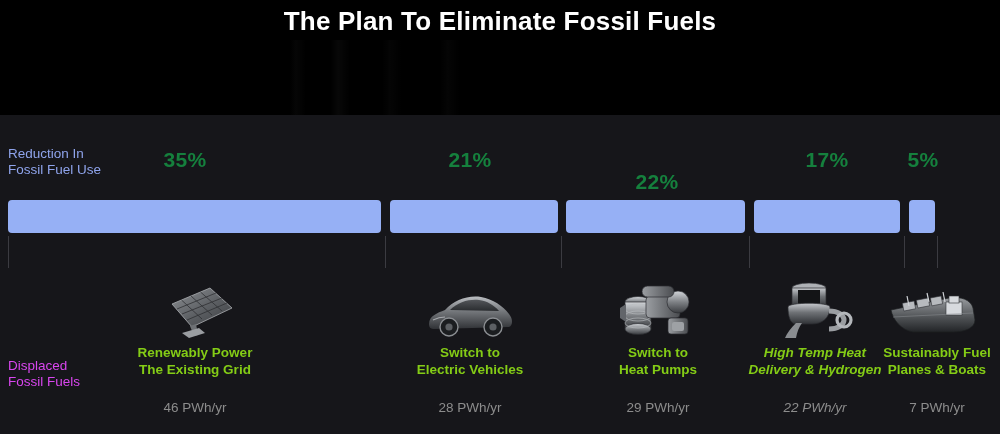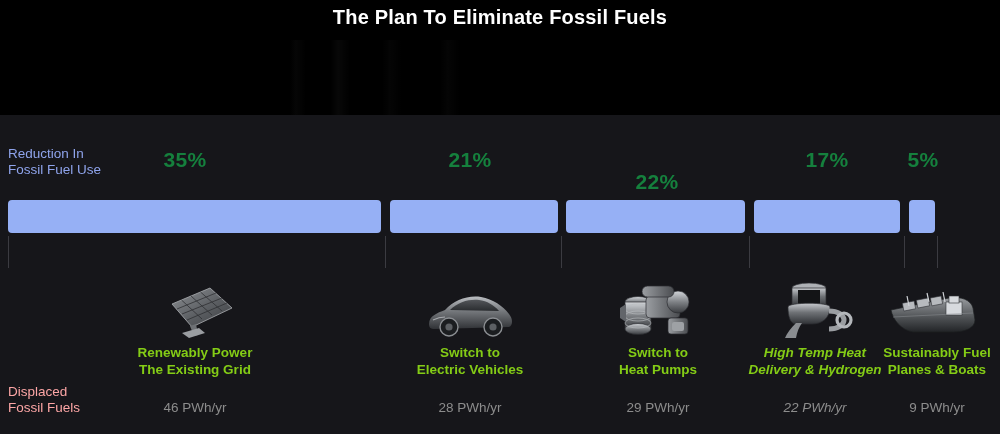--- a/index.html
+++ b/index.html
@@ -51,42 +51,42 @@
         rgba(255,255,255,0.018) 158px,
         rgba(255,255,255,0.000) 170px);
     pointer-events: none;
   }
   #page-title {
     position: absolute;
     left: 0; top: 6px;
     width: 1000px;
     text-align: center;
     color: #ffffff;
-    font-size: 20px;
+    font-size: 26px;
     font-weight: bold;
     letter-spacing: 0.2px;
   }
 
   
   .row-label {
     position: absolute;
     font-size: 13.5px;
     line-height: 16px;
     font-weight: normal;
     white-space: pre-line;
   }
   #reduction-label {
     left: 8px;
     top: 146px;
     color: #8fa4ec;
   }
   #displaced-label {
     left: 8px;
-    top: 384px;
-    color: #fca5a5;
+    top: 358px;
+    color: #d946ef;
   }
 
   
   .pct {
     position: absolute;
     top: 148px;
     color: #15803d;
     font-size: 21px;
     font-weight: bold;
     text-align: center;
@@ -332,16 +332,16 @@
 
   <div class="caption" style="left:733px; width:164px;font-style:italic;">
     <div class="cap-title">High Temp Heat
 Delivery &amp; Hydrogen</div>
     <div class="cap-value">22 PWh/yr</div>
   </div>
 
   <div class="caption" style="left:877px; width:120px;">
     <div class="cap-title">Sustainably Fuel
 Planes &amp; Boats</div>
-    <div class="cap-value">9 PWh/yr</div>
+    <div class="cap-value">7 PWh/yr</div>
   </div>
 
 </div>
 
 </body></html>

